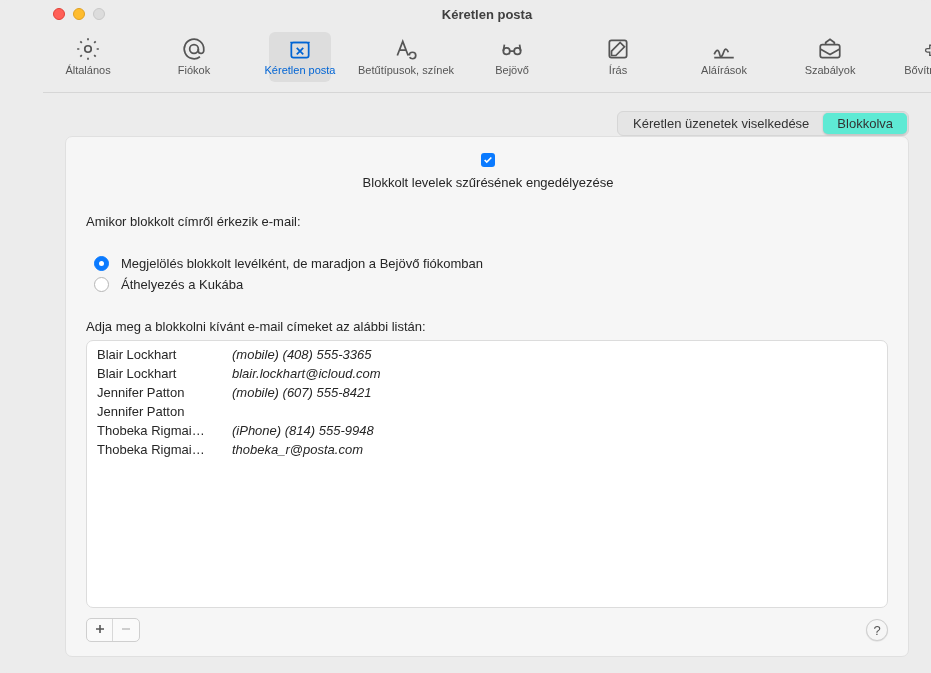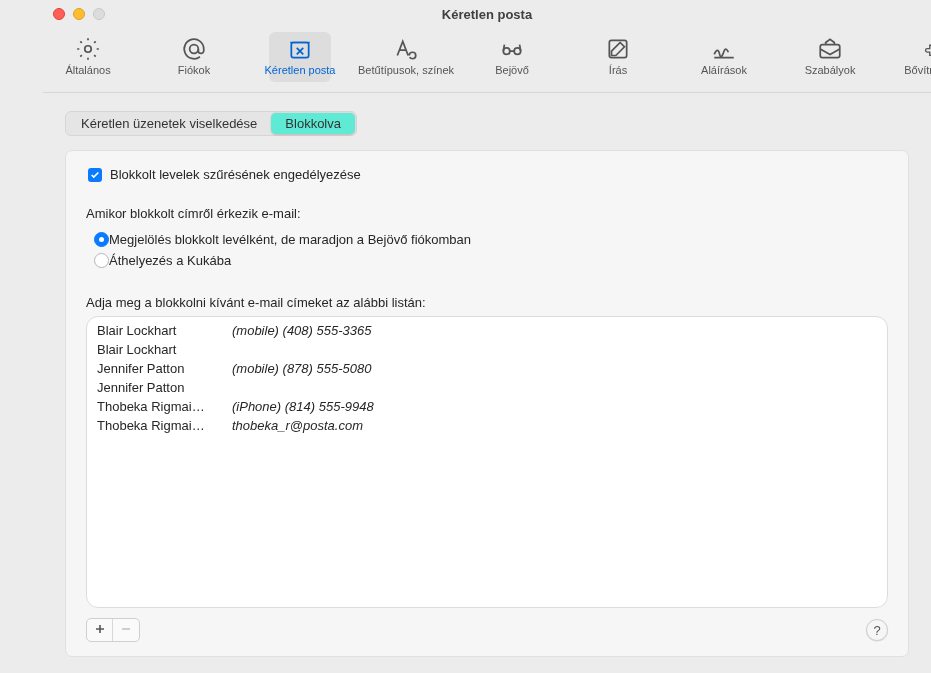--- a/index.html
+++ b/index.html
@@ -83,22 +83,21 @@
     }
     .toolbar-item.active .label { color: #0064d4; }
     .content {
       flex: 1;
       padding: 18px 22px 16px 22px;
       display: flex;
       flex-direction: column;
     }
     .seg-wrap {
       display: flex;
-      justify-content: flex-start;
-      margin-bottom: 14px;
+      justify-content: flex-end;
     }
     .segmented {
       display: inline-flex;
       background: #e5e5e5;
       border-radius: 6px;
       padding: 1px;
       border: 1px solid #d6d6d6;
     }
     .seg-btn {
       padding: 3px 14px;
@@ -120,38 +119,39 @@
       display: flex;
       flex-direction: column;
       position: relative;
     }
     .checkbox-row {
       display: flex;
       align-items: center;
       gap: 8px;
       margin-bottom: 24px;
       margin-left: 2px;
+      flex-direction: column;
     }
     .checkbox {
       width: 14px; height: 14px;
       border-radius: 3px;
       background: #0a7aff;
       display: flex; align-items: center; justify-content: center;
       color: #fff;
       flex-shrink: 0;
     }
     .checkbox svg { width: 10px; height: 10px; }
     .section-label {
-      margin-bottom: 8px;
+      margin-bottom: 24px;
     }
     .radio-group { margin-left: 8px; margin-bottom: 24px; }
     .radio-row {
       display: flex;
       align-items: center;
-      gap: 0;
+      gap: 12px;
       padding: 3px 0;
     }
     .radio {
       width: 15px; height: 15px; border-radius: 50%;
       border: 1px solid #b6b6b6;
       background: #fff;
       display: flex; align-items: center; justify-content: center;
       flex-shrink: 0;
     }
     .radio.checked {
@@ -161,21 +161,21 @@
     .radio.checked::after {
       content: "";
       width: 5px; height: 5px; border-radius: 50%;
       background: #fff;
     }
     .list-label { margin-bottom: 6px; }
     .listbox {
       flex: 1;
       background: #fff;
       border: 1px solid #dcdcdc;
-      border-radius: 12px;
+      border-radius: 7px;
       padding: 4px 8px;
       min-height: 200px;
       overflow: auto;
       font-size: 13px;
     }
     .list-row {
       display: flex;
       padding: 2px 2px;
       white-space: nowrap;
     }
@@ -365,24 +365,25 @@
 
       <div class="list-label">Adja meg a blokkolni kívánt e-mail címeket az alábbi listán:</div>
 
       <div class="listbox">
         <div class="list-row">
           <span class="col-name">Blair Lockhart</span>
           <span class="col-value">(mobile) (408) 555-3365</span>
         </div>
         <div class="list-row">
           <span class="col-name">Blair Lockhart</span>
+          <span class="col-value">blair.lockhart@icloud.com</span>
         </div>
         <div class="list-row">
           <span class="col-name">Jennifer Patton</span>
-          <span class="col-value">(mobile) (878) 555-5080</span>
+          <span class="col-value">(mobile) (607) 555-8421</span>
         </div>
         <div class="list-row">
           <span class="col-name">Jennifer Patton</span>
         </div>
         <div class="list-row">
           <span class="col-name">Thobeka Rigmai…</span>
           <span class="col-value">(iPhone) (814) 555-9948</span>
         </div>
         <div class="list-row">
           <span class="col-name">Thobeka Rigmai…</span>

